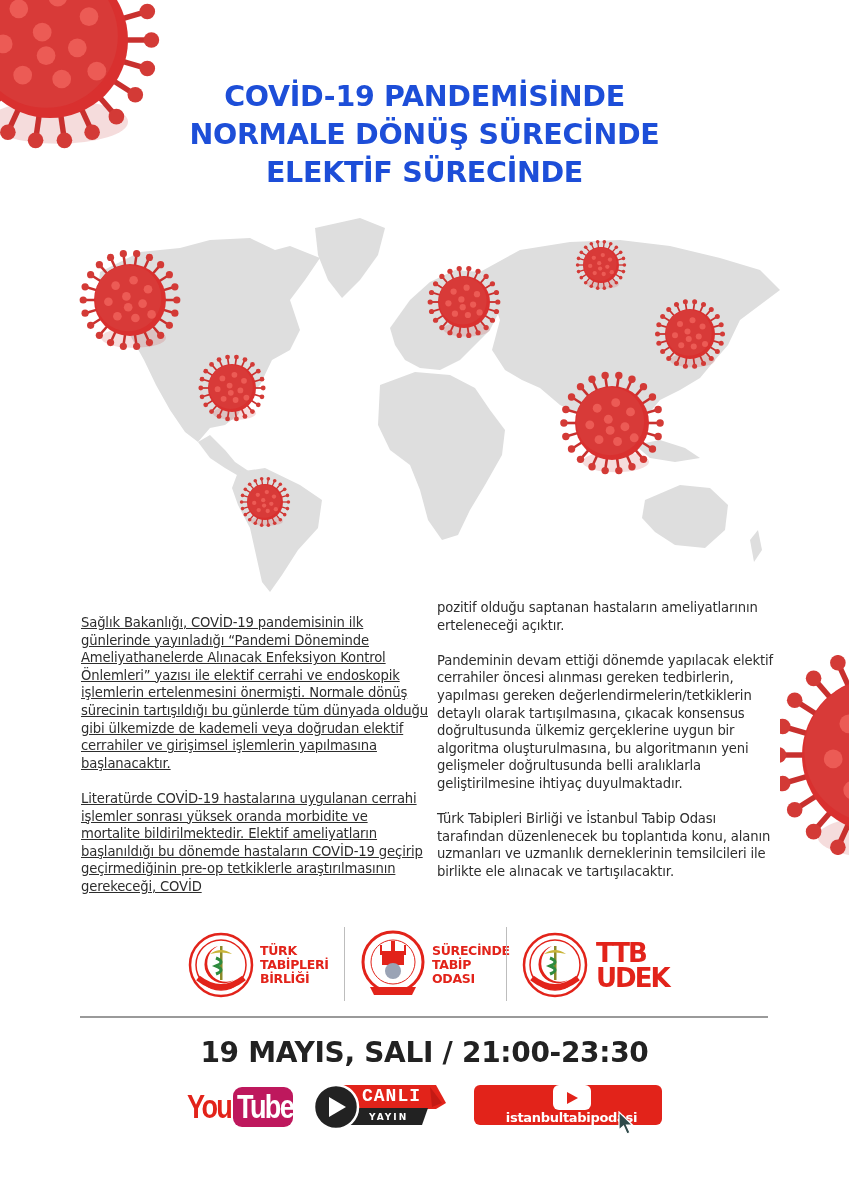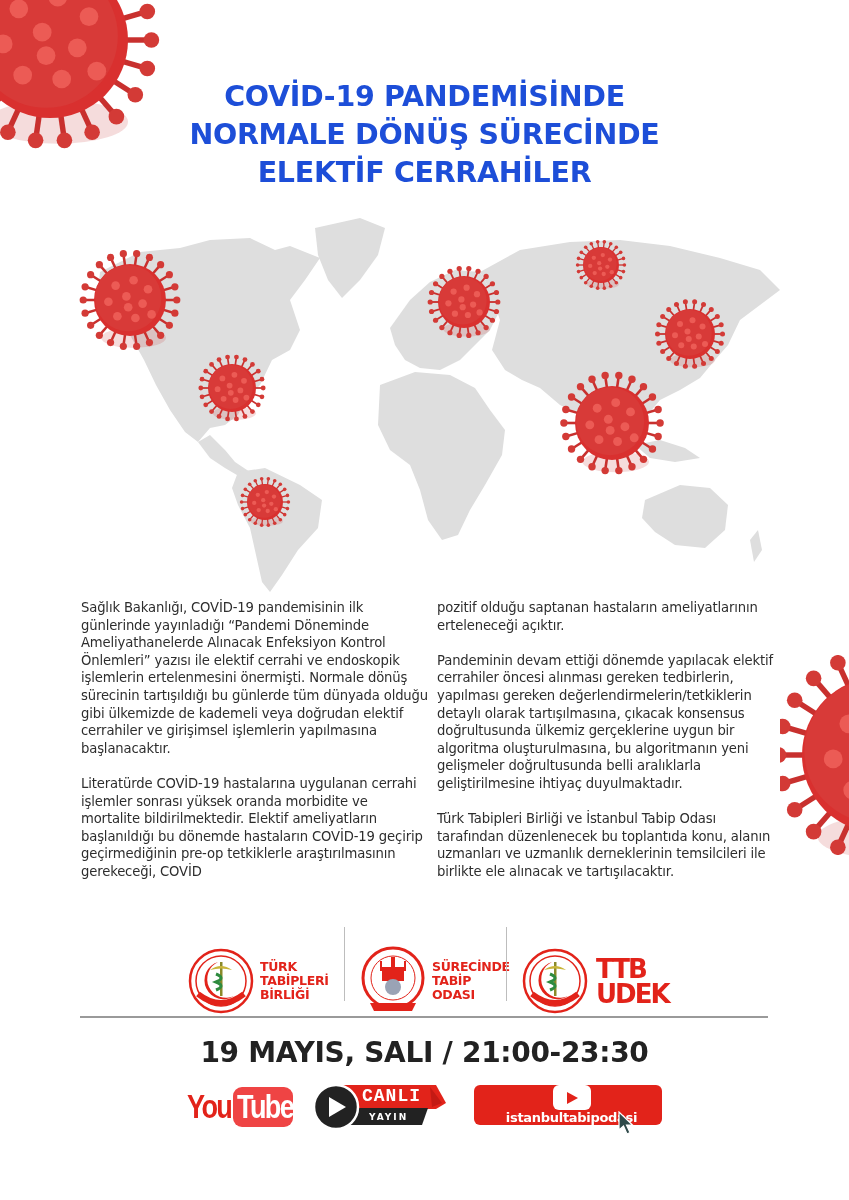--- a/index.html
+++ b/index.html
@@ -17,41 +17,41 @@
   .map { position: absolute; left: 60px; top: 210px; width: 730px; height: 390px; }
 
   .virus-corner { position: absolute; }
 
   .col {
     position: absolute; width: 348px;
     font-family: "DejaVu Sans", sans-serif; font-size: 13.2px; line-height: 17.6px;
     color: #2d2d2d; letter-spacing: -0.15px;
   }
   .col p { margin-bottom: 17.6px; }
-  .col-left { left: 81px; top: 599px; }
+  .col-left { left: 81px; top: 614px; text-decoration: underline; }
   .col-right { left: 437px; top: 599px; }
 
   .logos { position: absolute; top: 925px; left: 180px; width: 500px; height: 80px; }
-  .logo-block { position: absolute; top: 16px; height: 80px; display: flex; align-items: center; }
+  .logo-block { position: absolute; top: 0; height: 80px; display: flex; align-items: center; }
   .logo-text { font-family: "DejaVu Sans", sans-serif; font-weight: bold; color: #e2231a; font-size: 12.5px; line-height: 14px; letter-spacing: -0.3px; margin-left: 6px; }
   .logo-text span { display: block; }
   .udek-text { font-family: "DejaVu Sans", sans-serif; font-weight: bold; color: #e2231a; font-size: 26px; line-height: 24px; letter-spacing: -2px; margin-left: 8px; transform: scaleY(1.05); }
   .udek-text span { display: block; }
   .vdiv { position: absolute; top: 2px; width: 1px; height: 74px; background: #bdbdbd; }
 
   .separator { position: absolute; left: 80px; top: 1016px; width: 688px; height: 2px; background: #9a9a9a; }
 
   .date {
     position: absolute; top: 1036px; left: 0; width: 849px; text-align: center;
     font-family: "DejaVu Sans", sans-serif; font-weight: bold; font-size: 28px; color: #222; letter-spacing: -0.3px;
   }
 
   .yt-logo { position: absolute; left: 187px; top: 1085px; height: 44px; display: flex; align-items: center; }
   .yt-you { font-family: "Liberation Sans", sans-serif; font-weight: bold; font-size: 33px; color: #e2231a; letter-spacing: -2px; transform: scaleX(0.82); transform-origin: left center; display: inline-block; width: 46px; }
-  .yt-tube-box { background: #ef4444; border-radius: 9px; padding: 0 4px; height: 40px; display: inline-flex; align-items: center; }
+  .yt-tube-box { background: #be185d; border-radius: 9px; padding: 0 4px; height: 40px; display: inline-flex; align-items: center; }
   .yt-tube { font-family: "Liberation Sans", sans-serif; font-weight: bold; font-size: 33px; color: #fff; letter-spacing: -2px; transform: scaleX(0.82); display: inline-block; width: 52px; transform-origin: left center; }
 
   .canli { position: absolute; left: 312px; top: 1083px; width: 136px; height: 48px; }
   .canli-text { position: absolute; left: 50px; top: 3px; font-family: Liberation Mono, monospace; font-weight: bold; font-size: 18px; color: #fff; letter-spacing: 1px; }
   .yayin-text { position: absolute; left: 57px; top: 29px; font-family: "DejaVu Sans", sans-serif; font-weight: bold; font-size: 9px; color: #fff; letter-spacing: 2px; }
 
   .channel-btn { position: absolute; left: 474px; top: 1085px; width: 188px; height: 40px; background: #e2231a; border-radius: 6px; display: flex; align-items: center; flex-direction: column; }
   .channel-play { width: 38px; height: 26px; background: #fff; border-radius: 6px; margin-left: 8px; position: relative; }
   .channel-play::after { content: ""; position: absolute; left: 14px; top: 7px; border-left: 11px solid #e2231a; border-top: 6px solid transparent; border-bottom: 6px solid transparent; }
   .channel-label { font-family: "DejaVu Sans", sans-serif; font-weight: bold; font-size: 13px; color: #fff; margin-left: 7px; letter-spacing: -0.3px; }
@@ -179,21 +179,21 @@
       <circle cx="-27.299999999999997" cy="35.1" r="9.36" fill="#ec5b55"></circle>
       <circle cx="11.7" cy="39" r="9.36" fill="#ec5b55"></circle>
       <circle cx="46.8" cy="31.200000000000003" r="9.36" fill="#ec5b55"></circle>
       <circle cx="-3.9000000000000004" cy="15.600000000000001" r="9.36" fill="#ec5b55"></circle>
     </g>
 </svg>
 
 <h1 class="title">
   <span>COVİD-19 PANDEMİSİNDE</span>
   <span>NORMALE DÖNÜŞ SÜRECİNDE</span>
-  <span>ELEKTİF CERRAHİLER</span>
+  <span>ELEKTİF SÜRECİNDE</span>
 </h1>
 
 <svg class="map" viewBox="0 0 730 390">
   <g fill="#dedede">
 
     <path d="M40,62 L80,42 L120,38 L150,30 L190,28 L215,40 L230,36 L260,48 L245,70 L230,90 L240,120 L230,140 L212,150 L200,175 L185,190 L178,205 L165,215 L150,218 L138,232 L125,222 L110,200 L96,175 L84,150 L70,125 L55,100 L38,82 Z"></path>
 
     <path d="M255,18 L300,8 L325,18 L318,45 L300,70 L282,88 L268,70 L258,45 Z"></path>
 
     <path d="M138,232 L150,225 L165,240 L175,252 L190,262 L182,268 L165,258 L150,248 Z"></path>

